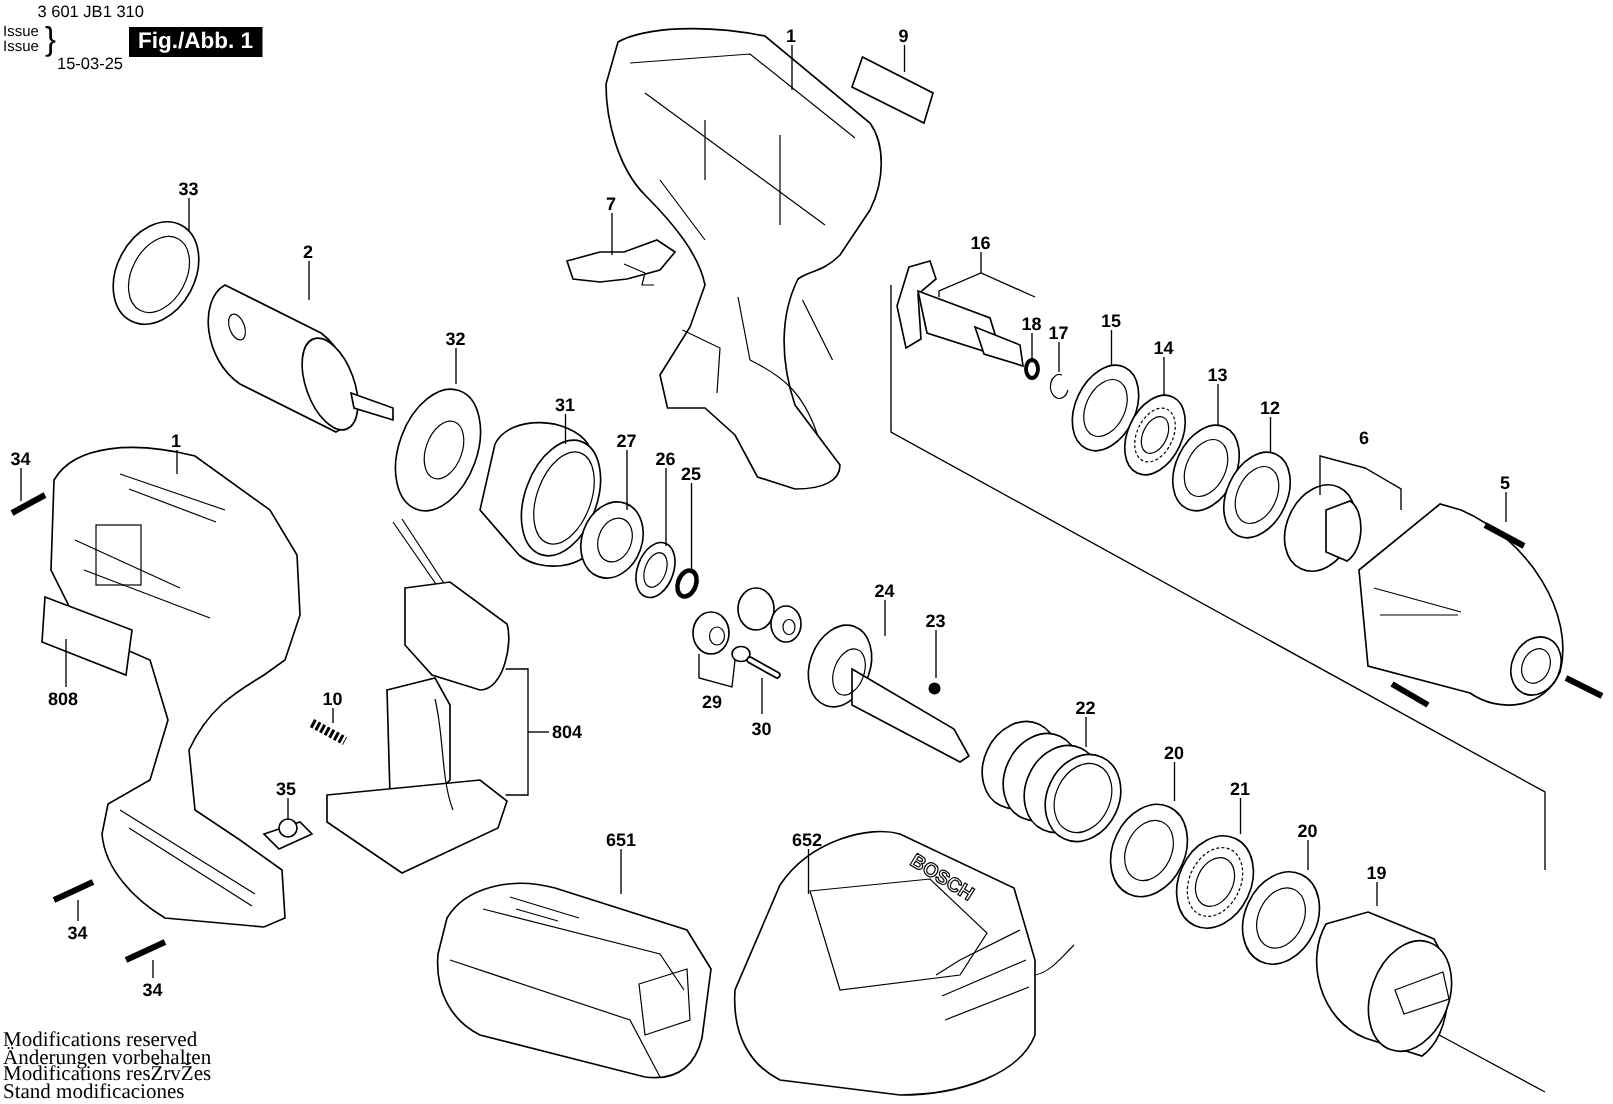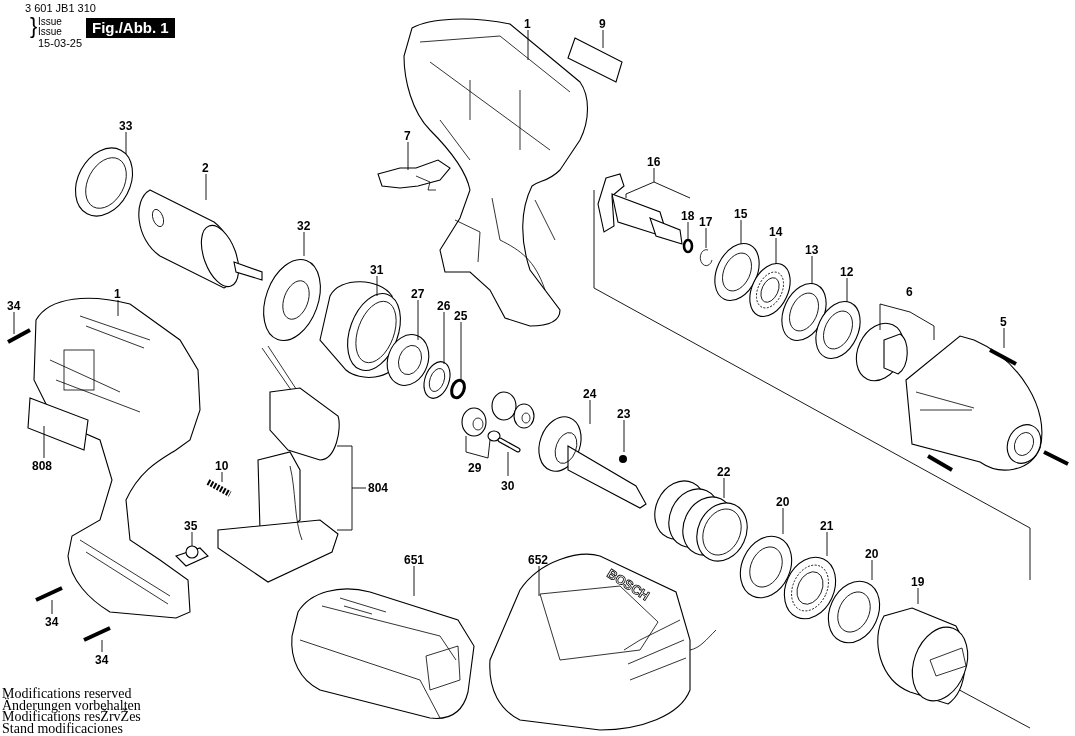--- a/index.html
+++ b/index.html
@@ -1,18 +1,18 @@
 <!DOCTYPE html>
 <html><head>
 <meta charset="utf-8">
 <style>
   html,body{margin:0;padding:0;background:#fff;}
   body{width:1075px;height:736px;position:relative;overflow:hidden;font-family:"Liberation Sans",sans-serif;color:#000;}
   .hdr-code{position:absolute;left:2px;top:2px;font-size:11px;margin-left:23px;}
-  .hdr-issue{position:absolute;left:2px;top:17px;font-size:10px;line-height:10px;margin-left:36px;}
+  .hdr-issue{position:absolute;left:2px;top:17px;font-size:10px;line-height:10px;}
   .hdr-brace{position:absolute;left:30px;top:15px;font-size:22px;line-height:22px;font-weight:300;}
   .hdr-date{position:absolute;left:38px;top:22px;font-size:11px;margin-top:15px;}
   .hdr-fig{position:absolute;left:86px;top:18px;background:#000;color:#fff;font-weight:bold;font-size:15px;padding:1px 6px 2px 6px;line-height:17px;text-align:right;}
   .footer{position:absolute;left:2px;top:688px;font-size:14px;line-height:11.5px;font-family:Liberation Serif, serif;}
   svg#diagram{position:absolute;left:0;top:0;}
   .lbl{font-family:"Liberation Sans",sans-serif;font-weight:bold;font-size:12px;}
   .part{fill:#fff;stroke:#000;stroke-width:1.1;}
   .thin{fill:none;stroke:#000;stroke-width:0.8;}
   .leader{fill:none;stroke:#000;stroke-width:0.9;}
 </style>

